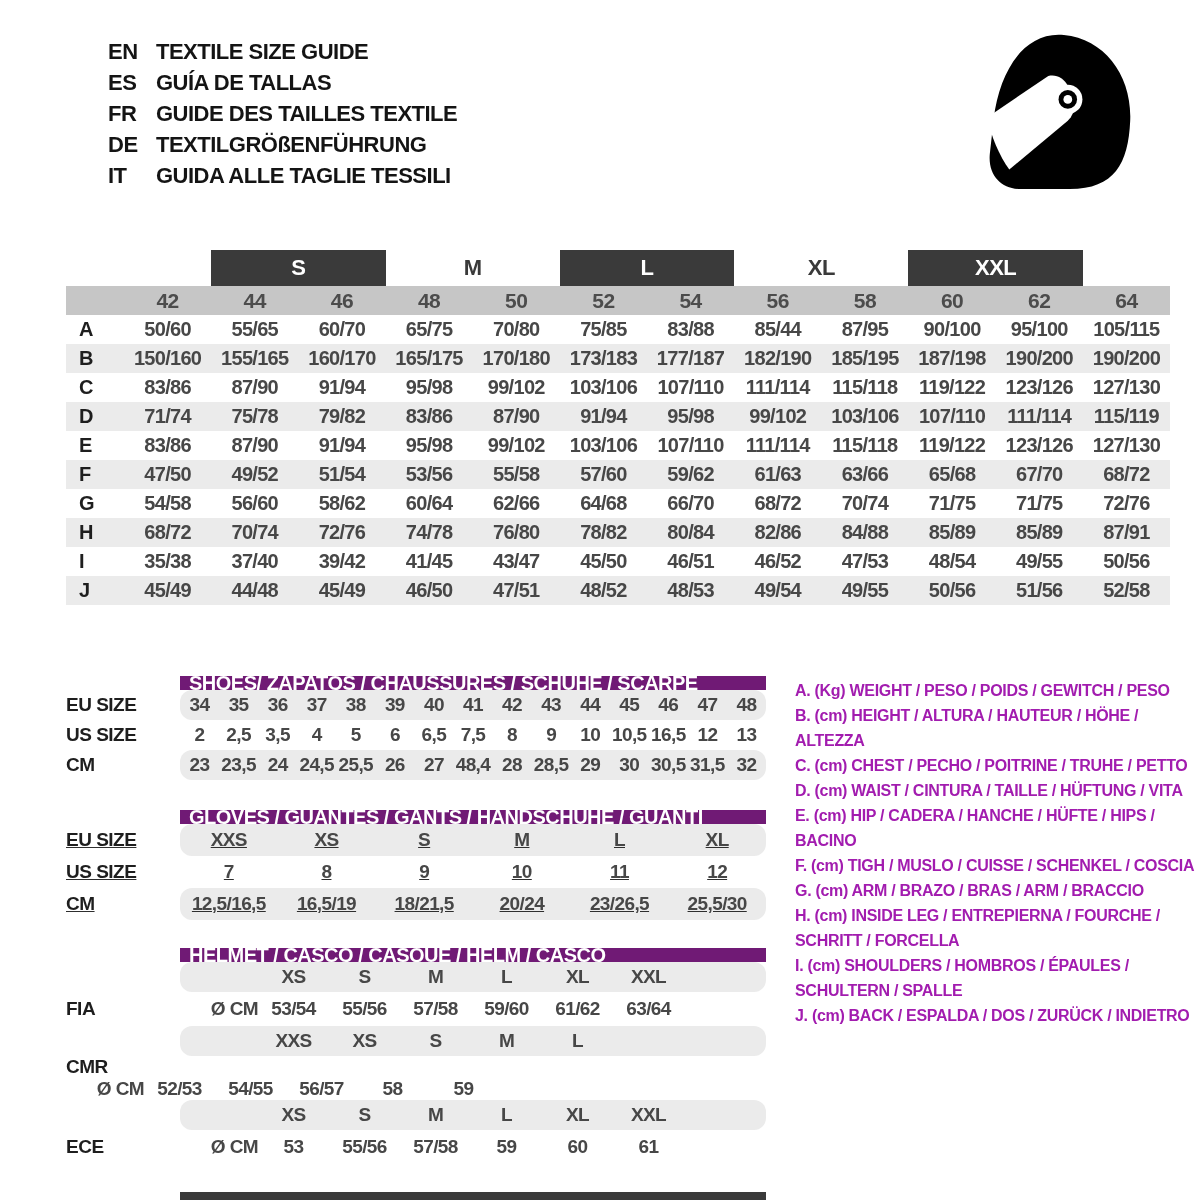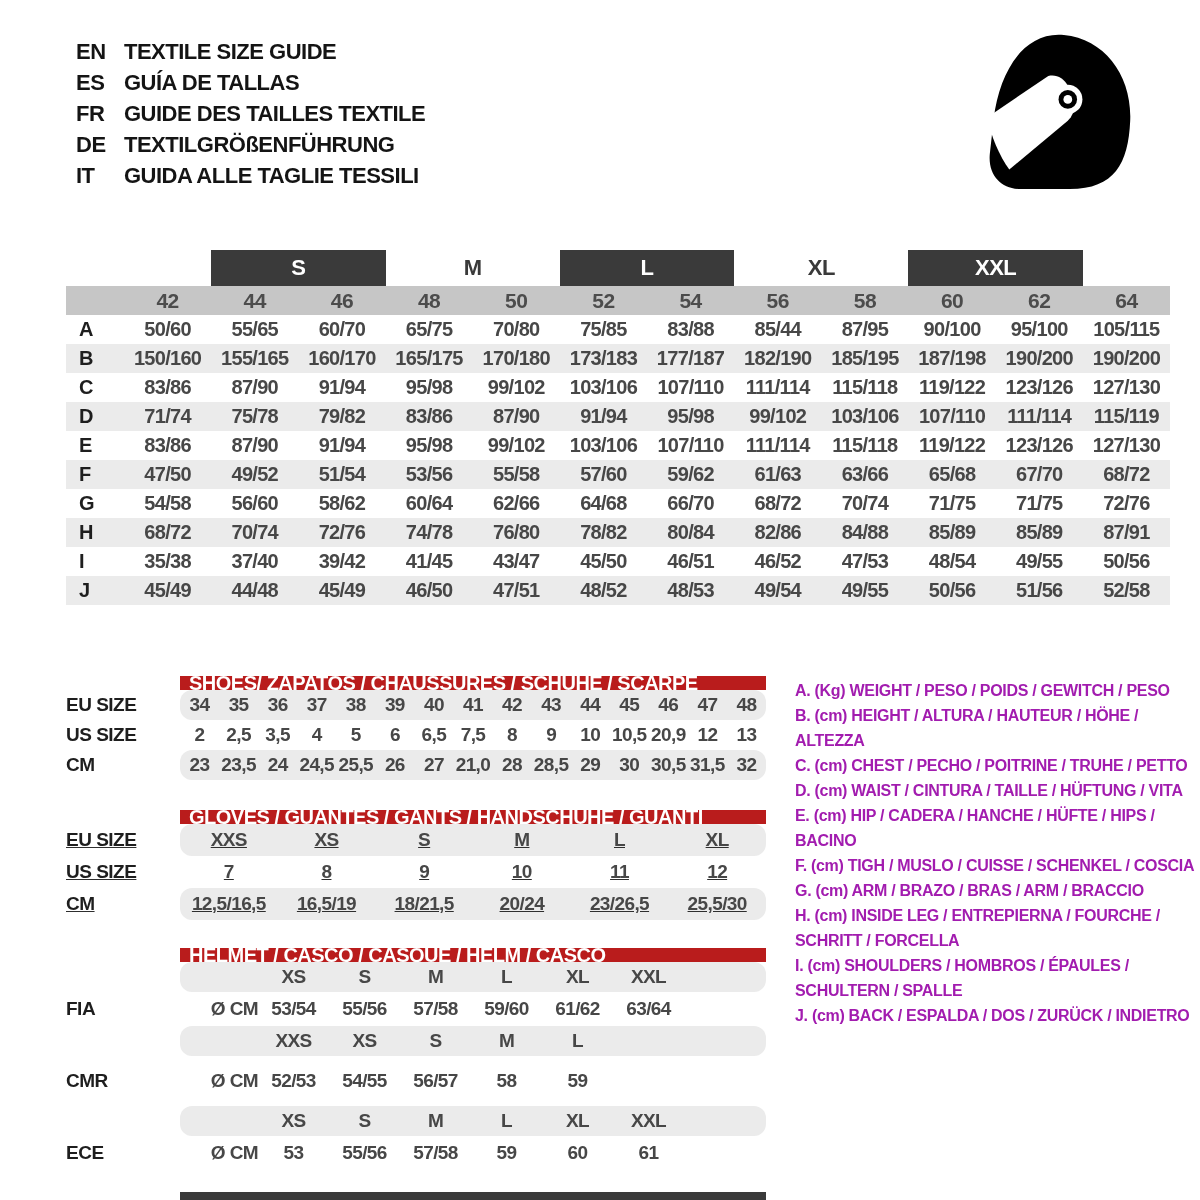--- a/index.html
+++ b/index.html
@@ -3,42 +3,42 @@
 <meta charset="utf-8">
 <style>
   html,body{margin:0;padding:0;}
   body{
     width:1200px;height:1200px;position:relative;overflow:hidden;
     background:#ffffff;color:#2e2e2e;
     font-family:"Liberation Sans", sans-serif;font-weight:700;
   }
   
   .langs{position:absolute;left:76px;top:36px;}
-  .lang-row{display:flex;font-size:22px;line-height:31px;letter-spacing:-0.5px;color:#141414;}
+  .lang-row{display:flex;font-size:22px;line-height:31px;letter-spacing:-0.5px;color:#141414;margin-left:32px;}
   .lang-code{width:48px;}
   
   .helmet-logo{position:absolute;left:982px;top:30px;width:156px;height:168px;}
   
   .main-table{position:absolute;left:66px;top:250px;width:1104px;}
   .trow{display:grid;grid-template-columns:58px repeat(12,1fr);align-items:center;}
   .thead1{height:36px;}
   .group-box{background:#3a3a3a;color:#ffffff;height:36px;display:flex;align-items:center;justify-content:center;font-size:22px;letter-spacing:-0.5px;}
   .group-plain{color:#3a3a3a;height:36px;display:flex;align-items:center;justify-content:center;font-size:22px;letter-spacing:-0.5px;}
   .num-band{height:29px;background:#c6c6c6;color:#4c4c4c;font-size:21px;}
   .num-cell{text-align:center;letter-spacing:-0.5px;}
   .data-row{height:29px;font-size:20px;color:#474747;}
   .data-row.striped{background:#ebebeb;}
   .letter-cell{padding-left:13px;font-size:20px;color:#1e1e1e;}
   .val-cell{text-align:center;letter-spacing:-0.7px;}
   
   .section{position:absolute;left:66px;width:700px;}
   #shoes-section{top:676px;}
   #gloves-section{top:810px;text-decoration:underline;}
   #helmet-section{top:948px;}
-  .sec-title{margin-left:114px;width:586px;box-sizing:border-box;height:14px;background:#b91c1c;color:#ffffff;
+  .sec-title{margin-left:114px;width:586px;box-sizing:border-box;height:14px;background:#701a75;color:#ffffff;
     display:flex;align-items:center;padding-left:9px;font-size:20px;letter-spacing:-0.5px;}
   .srow{display:flex;align-items:stretch;}
   .srow-label{width:114px;display:flex;align-items:center;font-size:19px;color:#1e1e1e;letter-spacing:-0.5px;}
   .srow-content{width:586px;border-radius:12px;}
   .banded{background:#ebebeb;}
   .grid{display:grid;align-items:center;height:100%;}
   .cols15{grid-template-columns:repeat(15,1fr);}
   .cols6{grid-template-columns:repeat(6,1fr);}
   .helmet-cols{width:506px;grid-template-columns:78px repeat(6,71px);}
   .cell{text-align:center;font-size:19px;letter-spacing:-0.6px;color:#474747;}
@@ -291,36 +291,36 @@
           <div class="cell">3,5</div>
           <div class="cell">4</div>
           <div class="cell">5</div>
           <div class="cell">6</div>
           <div class="cell">6,5</div>
           <div class="cell">7,5</div>
           <div class="cell">8</div>
           <div class="cell">9</div>
           <div class="cell">10</div>
           <div class="cell">10,5</div>
-          <div class="cell">20,9</div>
+          <div class="cell">16,5</div>
           <div class="cell">12</div>
           <div class="cell">13</div>
         </div>
       </div>
       <div class="srow" style="height: 30px;">
         <div class="srow-label">CM</div>
         <div class="srow-content grid cols15 banded">
           <div class="cell">23</div>
           <div class="cell">23,5</div>
           <div class="cell">24</div>
           <div class="cell">24,5</div>
           <div class="cell">25,5</div>
           <div class="cell">26</div>
           <div class="cell">27</div>
-          <div class="cell">21,0</div>
+          <div class="cell">48,4</div>
           <div class="cell">28</div>
           <div class="cell">28,5</div>
           <div class="cell">29</div>
           <div class="cell">30</div>
           <div class="cell">30,5</div>
           <div class="cell">31,5</div>
           <div class="cell">32</div>
         </div>
       </div>
     </div>
@@ -403,21 +403,21 @@
             <div></div>
             <div class="cell">XXS</div>
             <div class="cell">XS</div>
             <div class="cell">S</div>
             <div class="cell">M</div>
             <div class="cell">L</div>
             <div class="cell"></div>
           </div>
         </div>
       </div>
-      <div class="srow" style="height: 50px;">
+      <div class="srow" style="height: 44px; flex-direction: column;">
         <div class="srow-label">CMR</div>
         <div class="srow-content">
           <div class="grid helmet-cols">
             <div class="cell unit-cell">Ø CM</div>
             <div class="cell">52/53</div>
             <div class="cell">54/55</div>
             <div class="cell">56/57</div>
             <div class="cell">58</div>
             <div class="cell">59</div>
             <div class="cell"></div>

